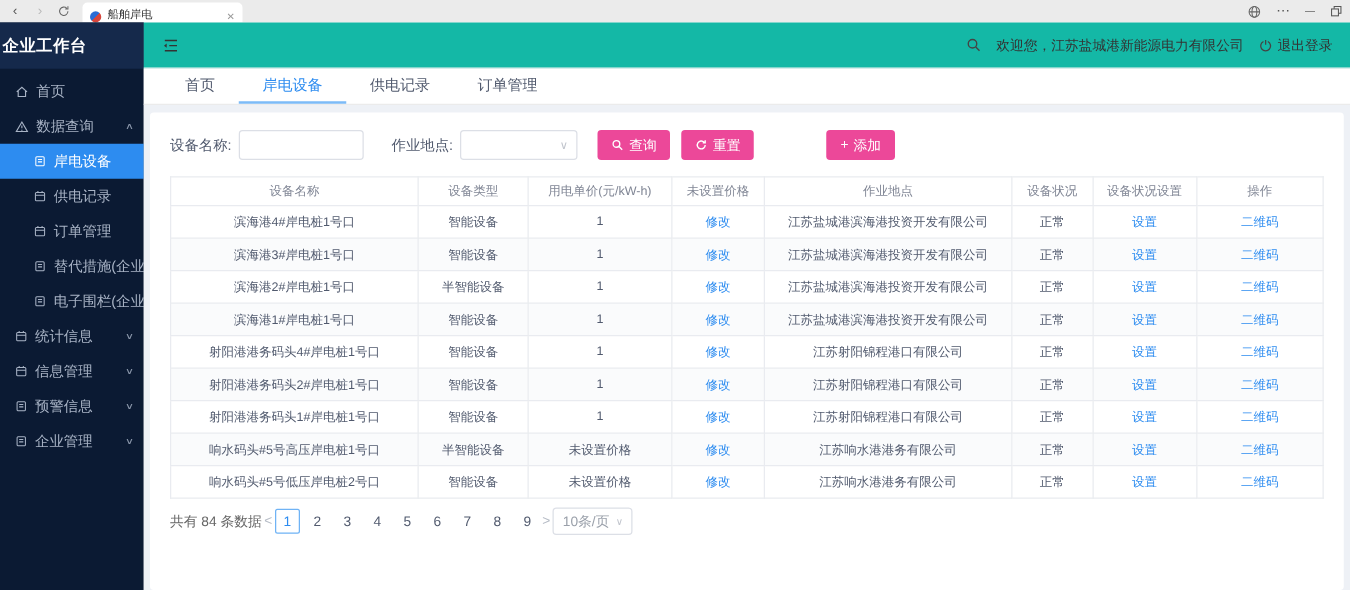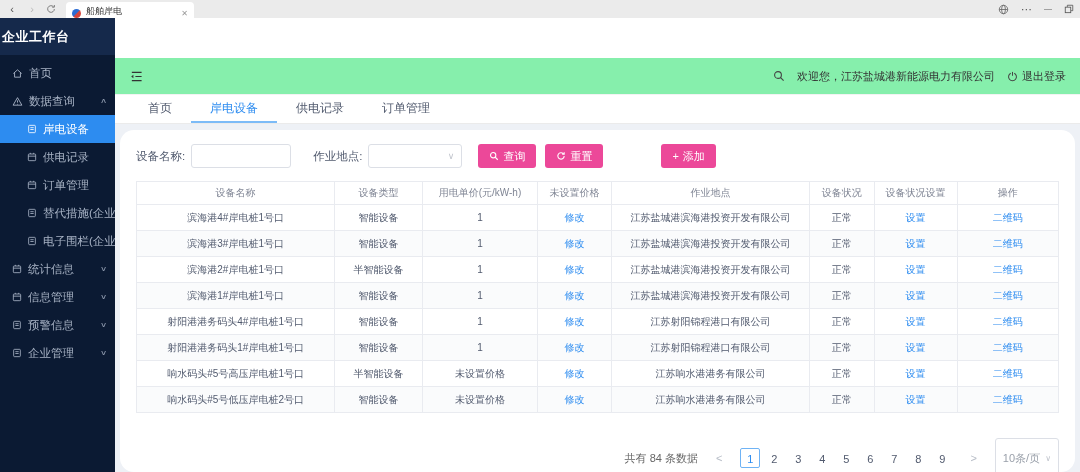--- a/index.html
+++ b/index.html
@@ -25,55 +25,55 @@
   .sidebar-title { height:37px; line-height:37px; background:#15294b; color:#fff; font-weight:bold; font-size:13px; padding-left:2px; letter-spacing:.5px; }
   .side-menu { padding-top:4px; font-size:11.5px; }
   .side-item { height:28px; display:flex; align-items:center; gap:6px; padding-left:12px; cursor:pointer; white-space:nowrap; }
   .side-item .micon { display:flex; flex:none; }
   .side-item.child { padding-left:27px; }
   .side-item.active { background:#2d8cf0; color:#fff; }
   .side-item .chev { margin-left:auto; margin-right:9px; font-size:7px; color:#8b97ab; transform:scaleX(1.4); }
 
   
   .main { flex:1; display:flex; flex-direction:column; min-width:0; }
-  .topbar { height:37px; background:#86efac; display:flex; align-items:center; padding:0 14px; border-bottom:1px solid #f3f3f3;margin-top:40px; }
+  .topbar { height:37px; background:#14b8a6; display:flex; align-items:center; padding:0 14px; border-bottom:1px solid #f3f3f3; }
   .top-right { margin-left:auto; display:flex; align-items:center; gap:12px; font-size:11px; color:#333; }
   .logout { display:flex; align-items:center; gap:4px; cursor:pointer; color:#333; }
 
   .tabbar { height:29px; background:#fff; border-bottom:1px solid #ebebeb; display:flex; padding-left:14px; font-size:12px; color:#515a6e; }
   .nav-tab { padding:0 19px; line-height:27px; cursor:pointer; }
   .nav-tab.active { color:#2d8cf0; border-bottom:2px solid #7cbbf7; }
 
   .content { flex:1; background:#eef1f6; padding:6px 5px 0 5px; overflow:hidden; }
-  .panel { background:#fff; border-radius:14px; height:100%; padding:9px 16px 0 16px; }
+  .panel { background:#fff; border-radius:3px; height:100%; padding:9px 16px 0 16px; }
 
   
   .filter-row { display:flex; align-items:center; font-size:11.5px; color:#515a6e; margin:5px 0 13px 0; }
   .filter-row label { margin-right:6px; }
   .txt-input { width:100px; height:24px; border:1px solid #dcdfe6; border-radius:3px; background:#fff; outline:none; padding:0 6px; font-size:11px; }
   .sel-box { width:94px; height:24px; border:1px solid #dcdfe6; border-radius:3px; background:#fff; display:flex; align-items:center; justify-content:flex-end; padding:0 7px; color:#c0c4cc; font-size:9px; margin-right:16px; cursor:pointer; }
   .gap1 { width:22px; }
   .btn { height:24px; padding:0 11px; background:#ec4899; border:none; border-radius:3px; color:#fff; font-size:11px; display:flex; align-items:center; gap:4px; cursor:pointer; margin-right:9px; font-family:inherit; }
   .btn .bi { display:flex; }
   .btn-add { margin-left:49px; }
 
   
   table { width:100%; border-collapse:collapse; font-size:10px; color:#515a6e; table-layout:fixed; }
   th { height:23px; font-weight:normal; color:#808695; }
   td { height:26px; }
   th, td { border:1px solid #e9ebf0; text-align:center; padding:0 4px; overflow:hidden; white-space:nowrap; }
   tbody tr:nth-child(even) td { background:#fafbfc; }
   a.tlink { color:#2d8cf0; text-decoration:none; cursor:pointer; }
 
   
-  .pagination { display:flex; justify-content:flex-end; align-items:center; gap:16px; margin-top:25px; font-size:11px; color:#666; }
+  .pagination { display:flex; justify-content:flex-start; align-items:center; gap:0; margin-top:7px; font-size:11px; color:#666; }
   .pg-arrow { color:#b6bcc6; font-size:11px; cursor:pointer; padding:0 2px; }
   .pg-num { min-width:20px; height:20px; line-height:20px; text-align:center; cursor:pointer; color:#515a6e; border:1px solid transparent; border-radius:2px; }
   .pg-num.active { border-color:#6fb3f5; color:#2d8cf0; background:#fff; }
-  .pg-size { border:1px solid #dcdfe6; border-radius:3px; height:40px; display:flex; align-items:center; gap:5px; padding:0 7px; color:#9aa0aa; cursor:pointer; }
+  .pg-size { border:1px solid #dcdfe6; border-radius:3px; height:22px; display:flex; align-items:center; gap:5px; padding:0 7px; color:#9aa0aa; cursor:pointer; }
   .pg-size .sch { font-size:8px; color:#c0c4cc; }
 
   svg.ic { display:block; }
 </style>
 </head>
 <body>
 
 <div class="screen">
 
   <div class="chrome">
@@ -355,20 +355,30 @@
                   <td>射阳港港务码头4#岸电桩1号口</td>
                   <td>智能设备</td>
                   <td>1</td>
                   <td><a class="tlink">修改</a></td>
                   <td>江苏射阳锦程港口有限公司</td>
                   <td>正常</td>
                   <td><a class="tlink">设置</a></td>
                   <td><a class="tlink">二维码</a></td>
                 </tr>
                 <tr>
+                  <td>射阳港港务码头2#岸电桩1号口</td>
+                  <td>智能设备</td>
+                  <td>1</td>
+                  <td><a class="tlink">修改</a></td>
+                  <td>江苏射阳锦程港口有限公司</td>
+                  <td>正常</td>
+                  <td><a class="tlink">设置</a></td>
+                  <td><a class="tlink">二维码</a></td>
+                </tr>
+                <tr>
                   <td>射阳港港务码头1#岸电桩1号口</td>
                   <td>智能设备</td>
                   <td>1</td>
                   <td><a class="tlink">修改</a></td>
                   <td>江苏射阳锦程港口有限公司</td>
                   <td>正常</td>
                   <td><a class="tlink">设置</a></td>
                   <td><a class="tlink">二维码</a></td>
                 </tr>
                 <tr>

